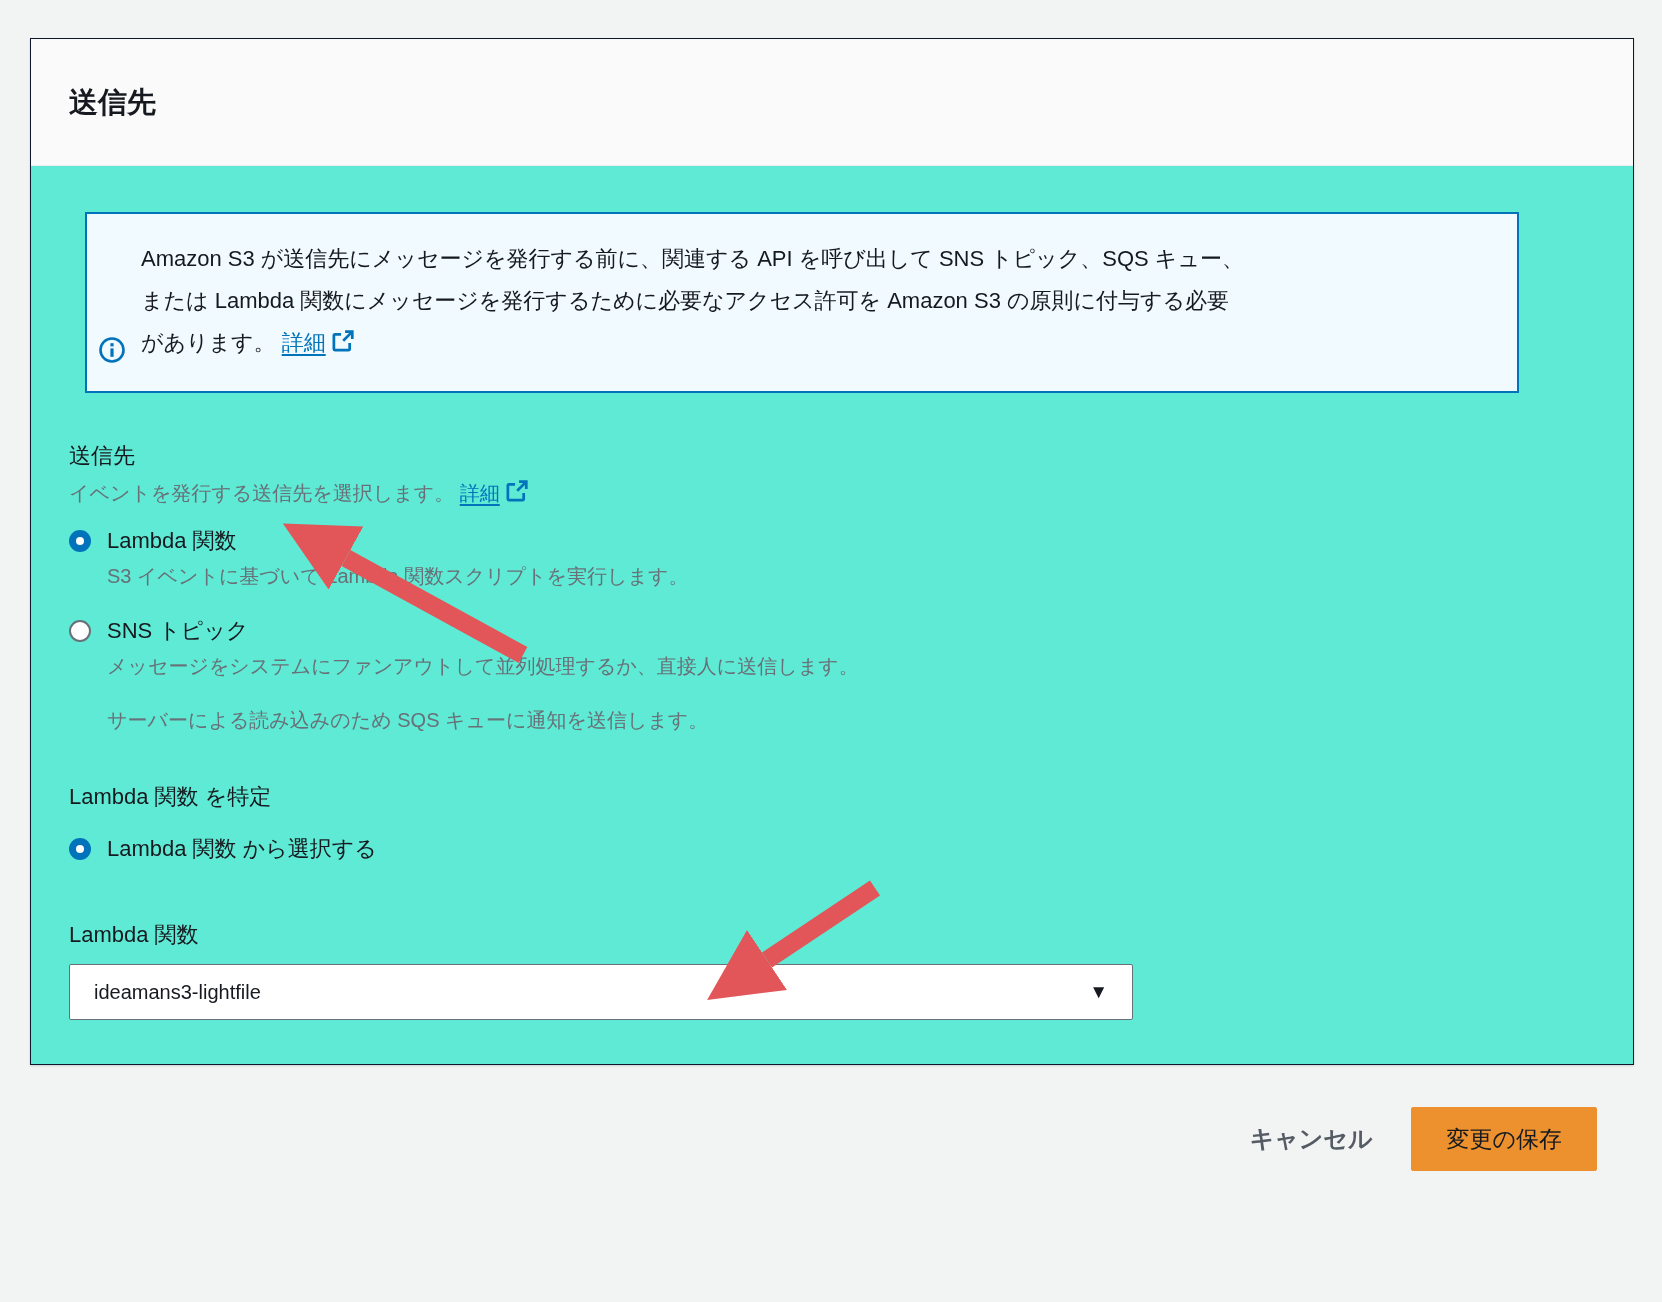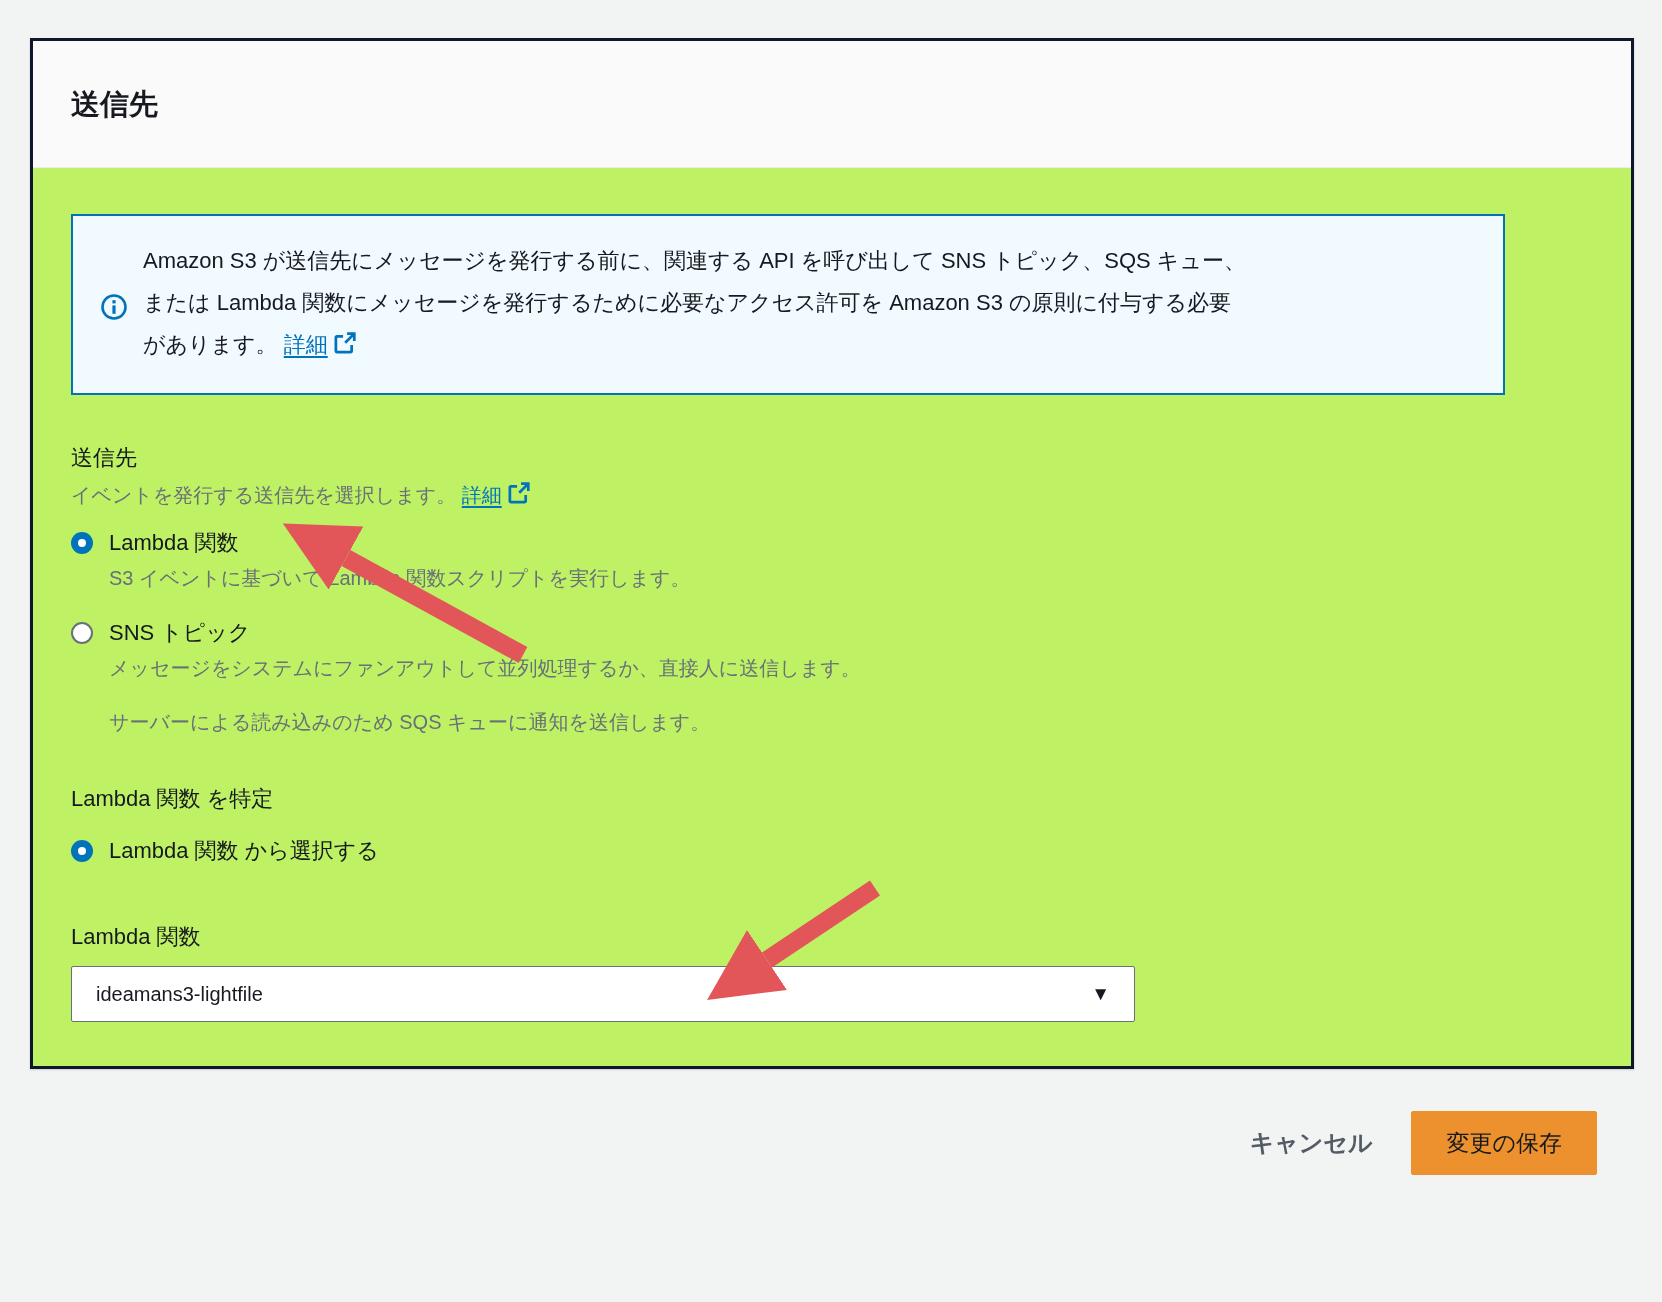--- a/index.html
+++ b/index.html
@@ -5,35 +5,35 @@
   html,body{margin:0;padding:0;}
   body{
     width:1662px;height:1302px;position:relative;overflow:hidden;
     background:#f2f3f3;
     font-family:"Liberation Sans","DejaVu Sans",sans-serif;
     color:#16191f;
     -webkit-font-smoothing:antialiased;
   }
   .card{
     margin:38px 28px 0 30px;width:1604px;box-sizing:border-box;
-    background:#bef264;border:3px solid #0f172a;
+    background:#5eead4;border:1px solid #0f172a;
     box-shadow:0 1px 2px rgba(0,0,0,0.15);
   }
   .card-header{
     background:#fafafa;border-bottom:1px solid #eaeded;
     padding:42px 38px;
   }
   .card-title{font-size:29px;line-height:42px;font-weight:700;color:#16191f;}
   .card-body{padding:46px 38px 44px 38px;}
 
   
   .alert{
     box-sizing:border-box;width:1434px;
     border:2px solid #0073bb;background:#f1faff;
-    padding:24px 28px;display:flex;gap:16px;align-items:center;
+    padding:24px 12px;display:flex;gap:16px;align-items:flex-end;margin-left:16px;
   }
   .alert-icon{flex:0 0 auto;margin-top:8px;}
   .alert-text{font-size:22px;line-height:42px;color:#16191f;}
 
   .link{color:#0073bb;cursor:pointer;text-decoration:none;white-space:nowrap;}
   .link .link-text{text-decoration:underline;text-underline-offset:4px;}
   .ext-icon{vertical-align:-3px;margin-left:5px;}
 
   .section-label{font-size:22px;line-height:30px;color:#16191f;}
   .field-desc{font-size:20px;line-height:28px;color:#687078;margin-top:8px;}

